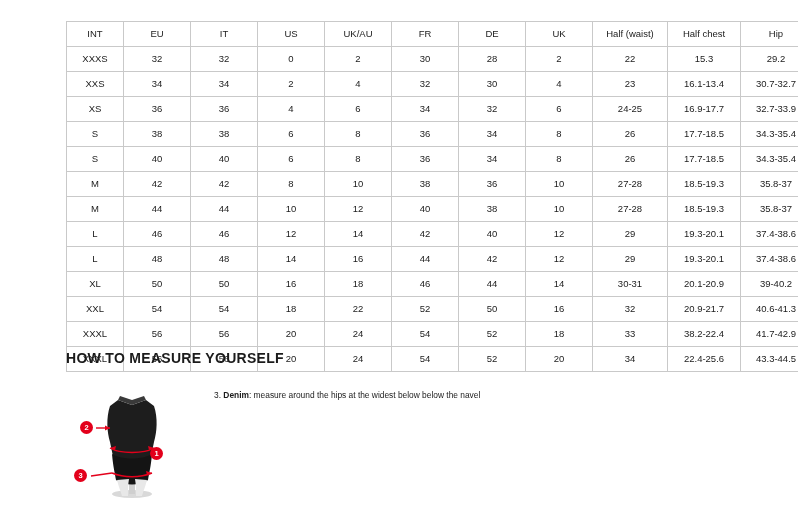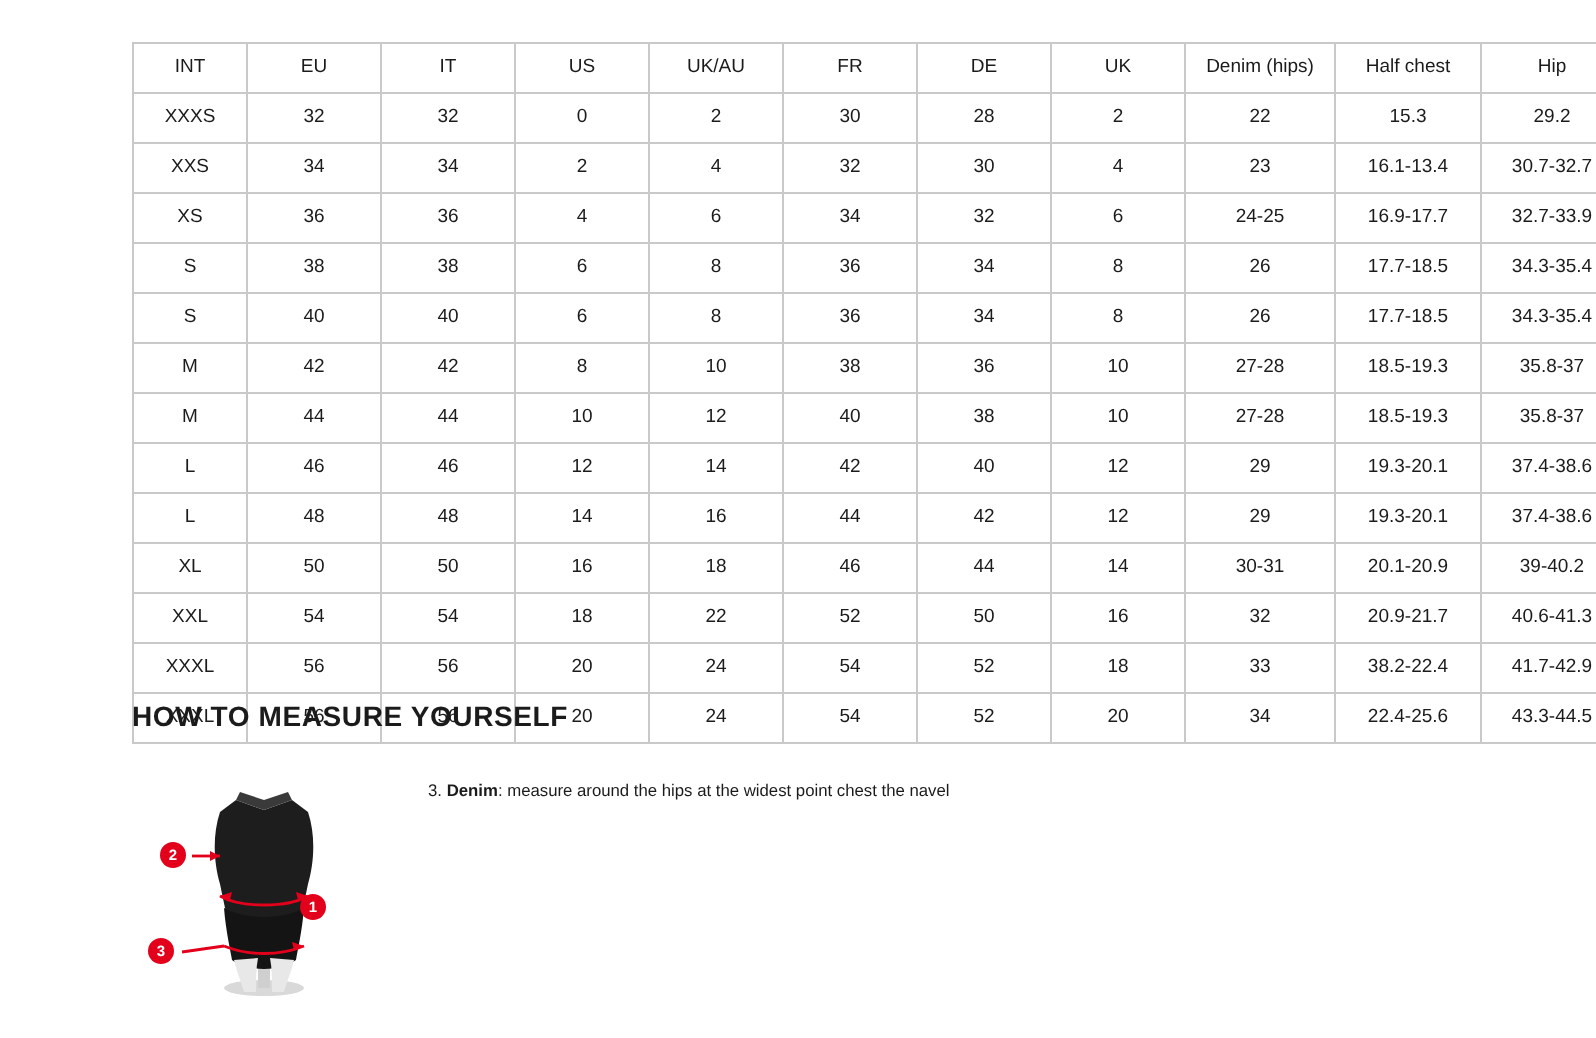--- a/index.html
+++ b/index.html
@@ -104,21 +104,21 @@
   <thead>
     <tr>
       <th class="col-int">INT</th>
       <th class="col-num">EU</th>
       <th class="col-num">IT</th>
       <th class="col-num">US</th>
       <th class="col-num">UK/AU</th>
       <th class="col-num">FR</th>
       <th class="col-num">DE</th>
       <th class="col-num">UK</th>
-      <th class="col-denim">Denim (hips)</th>
+      <th class="col-denim">Half (waist)</th>
       <th class="col-half">Half chest</th>
       <th class="col-hip">Hip</th>
     </tr>
   </thead>
   <tbody>
       <tr>
         <td class="col-int">XXXS</td>
         <td class="col-num">32</td>
         <td class="col-num">32</td>
         <td class="col-num">0</td>
@@ -322,16 +322,16 @@
           <path d="M25 100 L46 97"></path>
           <path d="M46 97 C58 102 74 102 86 97"></path>
         </g>
         <path d="M86 97 l-6 -2 l1 4 z" fill="#e3001b"></path>
       </svg>
       <div class="badge badge-1">1</div>
       <div class="badge badge-2">2</div>
       <div class="badge badge-3">3</div>
     </div>
     <ul class="measure-list">
-        <li><span>3.</span> <b>Denim</b><span>: measure around the hips at the widest point chest the navel</span></li>
+        <li><span>3.</span> <b>Denim</b><span>: measure around the hips at the widest below below the navel</span></li>
       </ul>
   </div>
 </div>
 
 </body></html>

